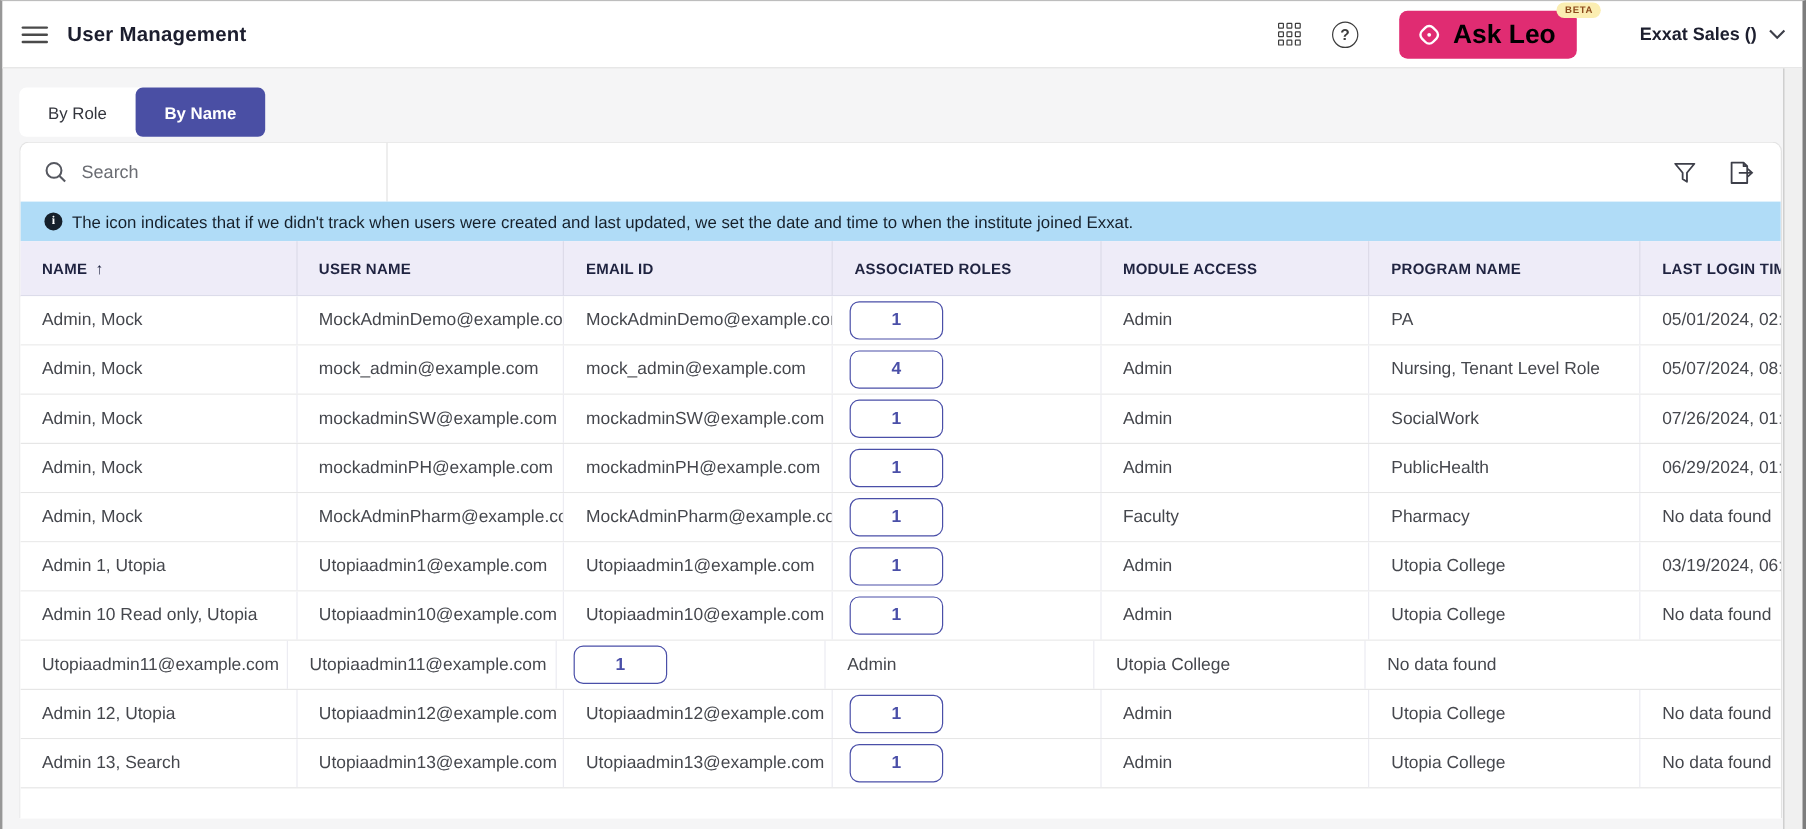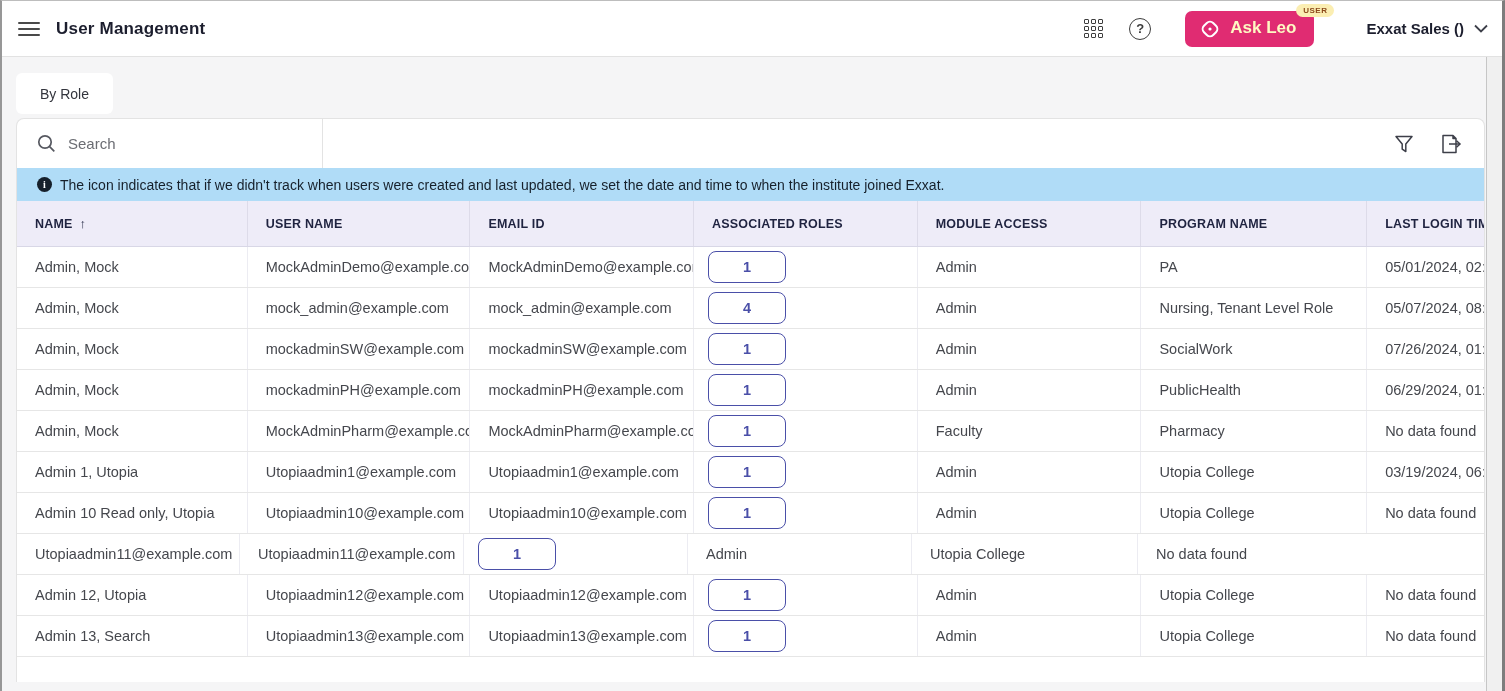--- a/index.html
+++ b/index.html
@@ -26,23 +26,23 @@
   .topbar-right { margin-left:auto; display:flex; align-items:center; gap:26px; }
   .grid-icon { display:grid; grid-template-columns:repeat(3,5px); grid-gap:2px; cursor:pointer; }
   .grid-icon i { width:5px; height:5px; border:1.4px solid #3d3d3d; border-radius:1px; display:block; }
   .help-icon {
     width:22px; height:22px; border:1.6px solid #3d3d3d; border-radius:50%;
     display:flex; align-items:center; justify-content:center;
     font-size:13px; font-weight:700; color:#3d3d3d; cursor:pointer;
   }
   .askleo-wrap { position:relative; margin:0 26px 0 8px; }
   .askleo-btn {
-    display:flex; align-items:flex-start; gap:9px;
-    background:#e02c72; color:#fef9c3; border:none; border-radius:7px;
-    padding:7px 18px 7px 14px; font-size:17px; font-weight:700; cursor:pointer;
+    display:flex; align-items:center; gap:9px;
+    background:#e02c72; color:#000000; border:none; border-radius:7px;
+    padding:7px 18px 7px 14px; font-size:22px; font-weight:700; cursor:pointer;
     font-family:"Liberation Sans", sans-serif;
   }
   .beta-badge {
     position:absolute; top:-7px; right:-20px;
     background:#fbeeb2; color:#8c4a1c; font-size:8px; font-weight:700;
     padding:2px 7px; border-radius:8px; letter-spacing:.5px;
   }
   .account { display:flex; align-items:center; gap:10px; cursor:pointer; }
   .account-name { font-size:15px; font-weight:700; color:#1c1e2e; }
 
@@ -150,36 +150,37 @@
       <div class="askleo-wrap">
         <button class="askleo-btn">
           <span style="display:flex;">
             <svg width="22" height="22" viewBox="0 0 22 22">
               <rect x="4.5" y="4.5" width="13" height="13" rx="4.5" transform="rotate(45 11 11)" fill="none" stroke="#ffffff" stroke-width="2"></rect>
               <circle cx="11" cy="11" r="1.6" fill="#ffffff"></circle>
             </svg>
           </span>
           <span>Ask Leo</span>
         </button>
-        <span class="beta-badge">USER</span>
+        <span class="beta-badge">BETA</span>
       </div>
       <div class="account">
         <span class="account-name">Exxat Sales ()</span>
         <span style="display:flex;">
           <svg width="14" height="9" viewBox="0 0 14 9">
             <polyline points="1,1.5 7,7.5 13,1.5" fill="none" stroke="#3d3f49" stroke-width="1.8"></polyline>
           </svg>
         </span>
       </div>
     </div>
   </div>
 
   <div class="tabs-row">
     <div class="tabs">
       <div class="tab">By Role</div>
+      <div class="tab active">By Name</div>
     </div>
   </div>
 
   <div class="card">
 
     <div class="search-row">
       <div class="search-box">
         <span style="display:flex;">
           <svg width="19" height="19" viewBox="0 0 19 19">
             <circle cx="8" cy="8" r="6.2" fill="none" stroke="#565860" stroke-width="1.7"></circle>

